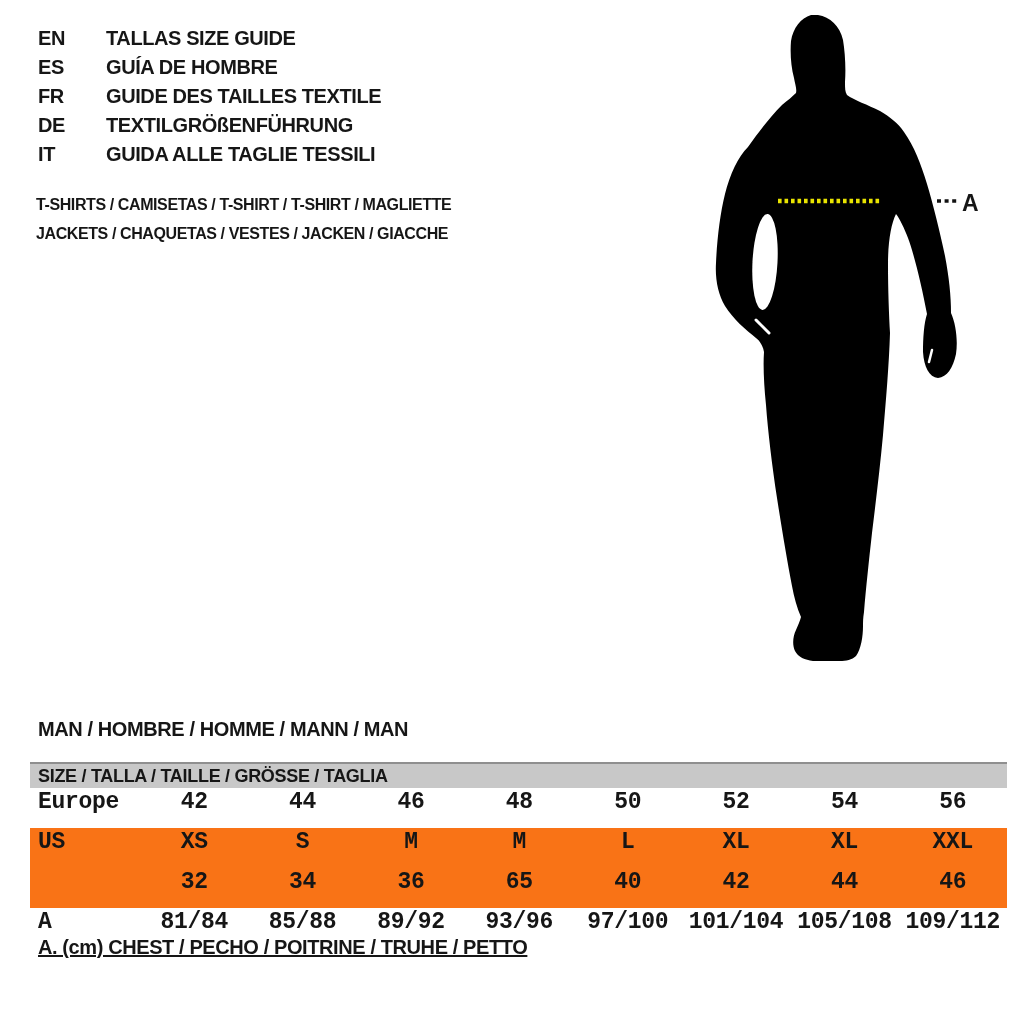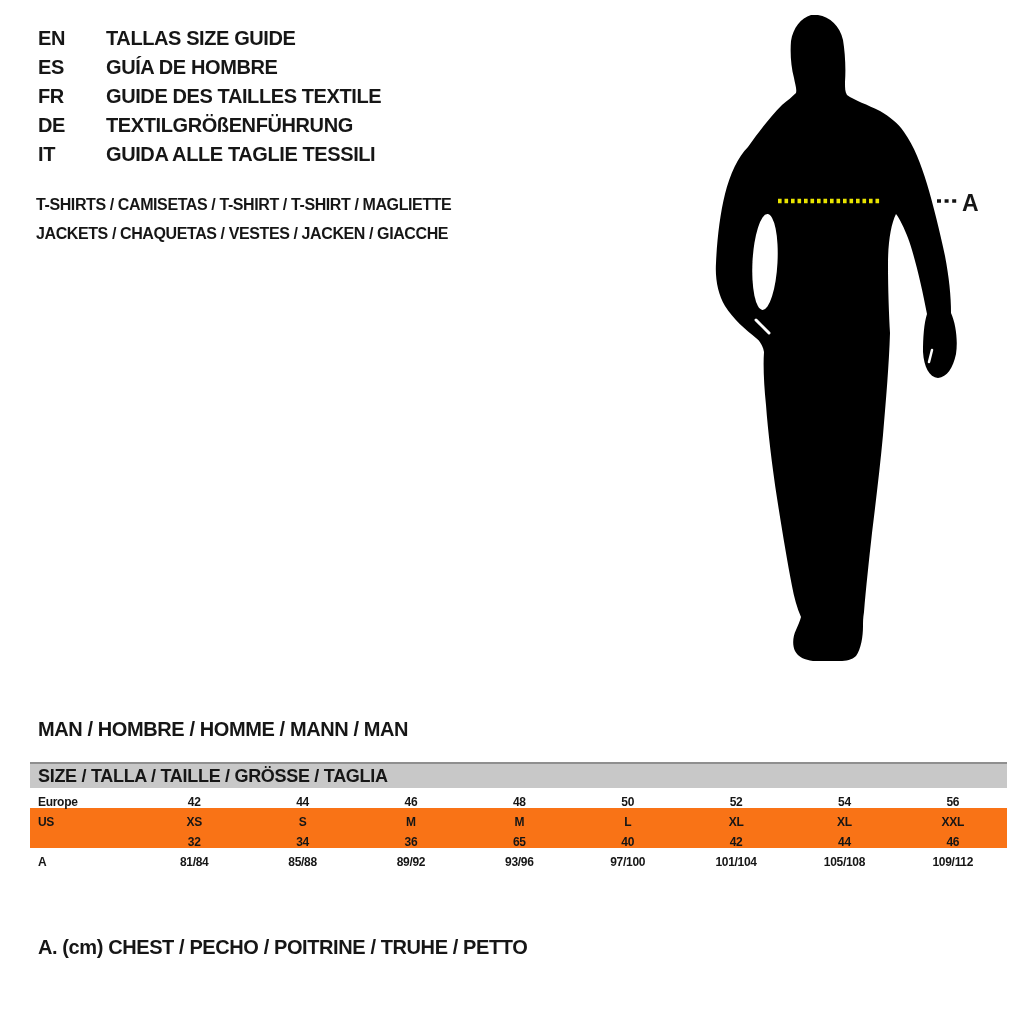--- a/index.html
+++ b/index.html
@@ -20,27 +20,27 @@
 
   
   .section-title{left:38px;top:718px;font-size:20px;font-weight:700;letter-spacing:-0.4px;}
 
   
   .size-table{left:30px;top:762px;width:977px;font-weight:700;letter-spacing:-0.3px;}
   .thead{
     border-top:2px solid #8f8f8f;background:#c8c8c8;height:24px;line-height:24px;
     font-size:18px;padding-left:8px;
   }
-  .trow{display:grid;grid-template-columns:110px repeat(8,1fr);height:20px;line-height:28px;font-size:12px;}
+  .trow{display:grid;grid-template-columns:110px repeat(8,1fr);height:40px;line-height:28px;font-size:23px;font-family:Liberation Mono, monospace;}
   .trow.shaded{background:#f97316;}
   .tlabel{padding-left:8px;text-align:left;}
   .tcell{text-align:center;}
 
   
-  .footnote{left:38px;top:936px;font-size:20px;font-weight:700;letter-spacing:-0.4px;}
+  .footnote{left:38px;top:936px;font-size:20px;font-weight:700;letter-spacing:-0.4px;text-decoration:underline;}
 
   
   .figure-wrap{left:660px;top:0;width:360px;height:680px;}
   .figure-wrap svg{display:block;width:360px;height:680px;}
   .measure-a-label{font-size:23px;font-weight:700;font-family:"Liberation Sans","DejaVu Sans",sans-serif;}
 </style>
 </head>
 <body>
 
 <div class="abs lang-list">

